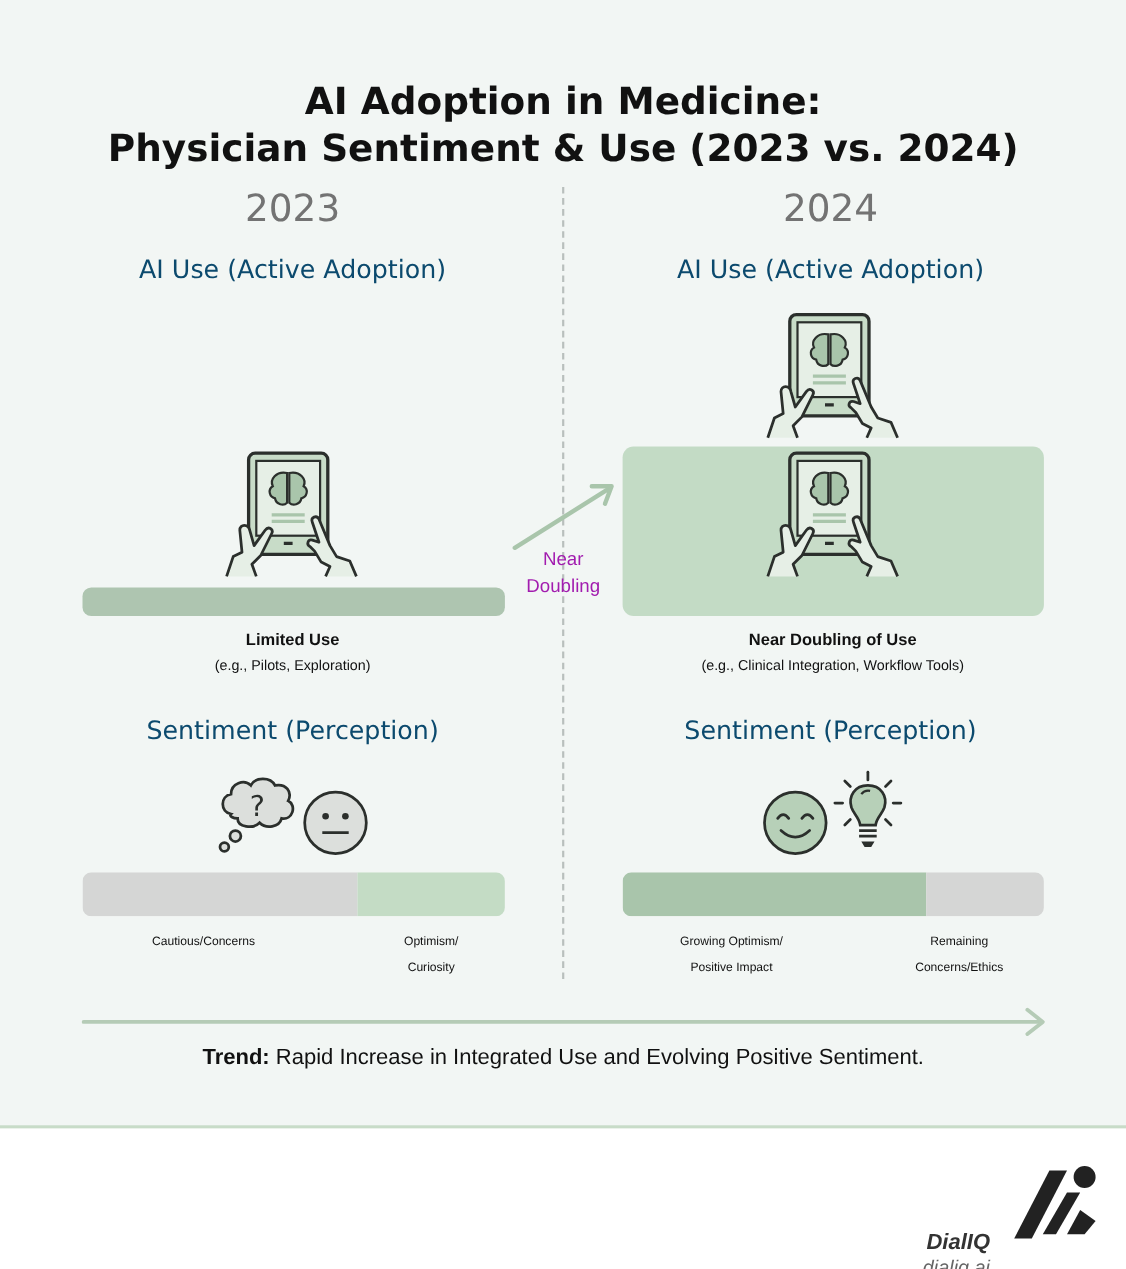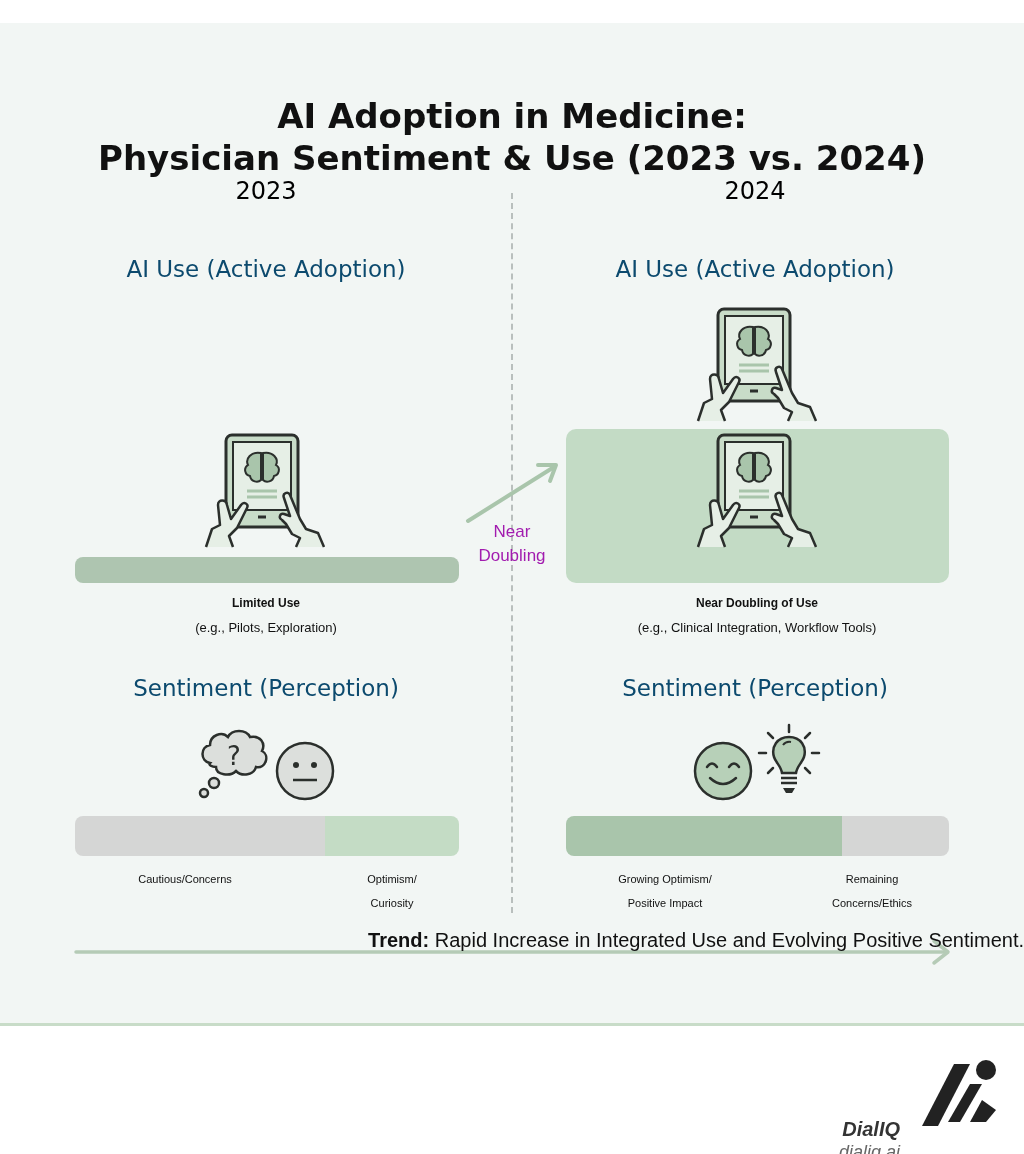--- a/index.html
+++ b/index.html
@@ -1,53 +1,53 @@
 <!DOCTYPE html>
 <html><head>
 <meta charset="utf-8">
 <style>
   * { box-sizing: border-box; margin: 0; padding: 0; }
   html, body { width: 1024px; height: 1154px; background: #ffffff; overflow: hidden; }
   body { font-family: "Liberation Sans", "DejaVu Sans", sans-serif; color: #111; position: relative; }
-  .canvas { position: absolute; left: 0; top: 0; width: 1024px; height: 1025px; background: #f2f6f4; margin-top: 23px; }
+  .canvas { position: absolute; left: 0; top: 0; width: 1024px; height: 1025px; background: #f2f6f4; }
   .bottom-rule { position: absolute; left: 0; top: 1023px; width: 1024px; height: 3px; background: #c8dcc8; }
   .footer { position: absolute; left: 0; top: 1026px; width: 1024px; height: 128px; background: #ffffff; }
 
   .title { position: absolute; left: 0; top: 72px; width: 1024px; text-align: center; font-size: 34px; line-height: 42px; color: #111; font-family: "DejaVu Sans", sans-serif; }
   .title .line { display: block; }
 
   .divider { position: absolute; left: 511px; top: 170px; width: 0; height: 720px; border-left: 2px dashed #b9bfbd; }
 
   .col-head { position: absolute; width: 400px; text-align: center; font-family: "DejaVu Sans", sans-serif; }
-  .year { font-size: 24px; top: 154px; color: #000000; }
+  .year { font-size: 34px; top: 170px; color: #737373; }
   .sub { font-size: 23px; color: #0c4a6e; }
 
   .use-bar-2023 { position: absolute; left: 75px; top: 534px; width: 384px; height: 26px; border-radius: 8px; background: #aec5b0; }
   .use-block-2024 { position: absolute; left: 566px; top: 406px; width: 383px; height: 154px; border-radius: 10px; background: #c3dbc5; }
 
   .icon-tablet { position: absolute; width: 130px; height: 120px; }
 
-  .label-bold { position: absolute; width: 400px; text-align: center; font-weight: bold; font-size: 12px; color: #111; }
+  .label-bold { position: absolute; width: 400px; text-align: center; font-weight: bold; font-size: 15px; color: #111; }
   .label-reg { position: absolute; width: 420px; text-align: center; font-size: 13px; color: #111; }
 
   .arrow-diag { position: absolute; left: 460px; top: 436px; width: 110px; height: 70px; }
   .near-doubling { position: absolute; left: 462px; top: 497px; width: 100px; text-align: center; font-size: 17px; line-height: 24px; color: #a21caf; }
 
   .sent-bar { position: absolute; top: 793px; height: 40px; border-radius: 8px; overflow: hidden; display: flex; }
   .sent-bar .seg { height: 100%; }
   .seg-grey { background: #d5d6d5; }
   .seg-lightgreen { background: #c4dcc5; }
   .seg-green { background: #a9c5ab; }
 
   .sent-label { position: absolute; font-size: 11px; line-height: 24px; color: #111; text-align: center; }
 
   .icon-small { position: absolute; }
 
   .trend-arrow { position: absolute; left: 74px; top: 914px; width: 880px; height: 30px; }
-  .trend-text { position: absolute; left: 0; top: 906px; width: 1024px; text-align: right; font-size: 20px; color: #111; }
+  .trend-text { position: absolute; left: 0; top: 950px; width: 1024px; text-align: center; font-size: 20px; color: #111; }
   .trend-text b { font-weight: bold; }
 
   .brand { position: absolute; right: 124px; top: 1117px; text-align: right; font-style: italic; }
   .brand-name { font-size: 20px; font-weight: bold; color: #333; line-height: 24px; }
   .brand-url { font-size: 18px; color: #666; line-height: 22px; }
   .brand-logo { position: absolute; left: 920px; top: 1058px; width: 80px; height: 70px; }
 </style>
 </head>
 <body>
 

